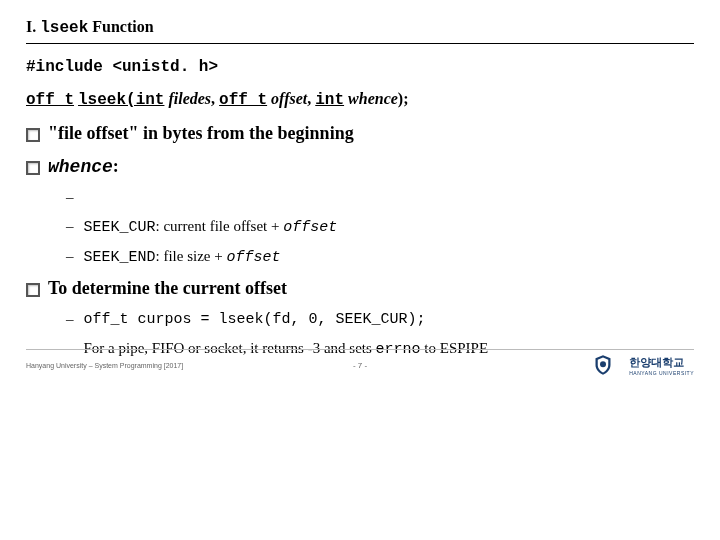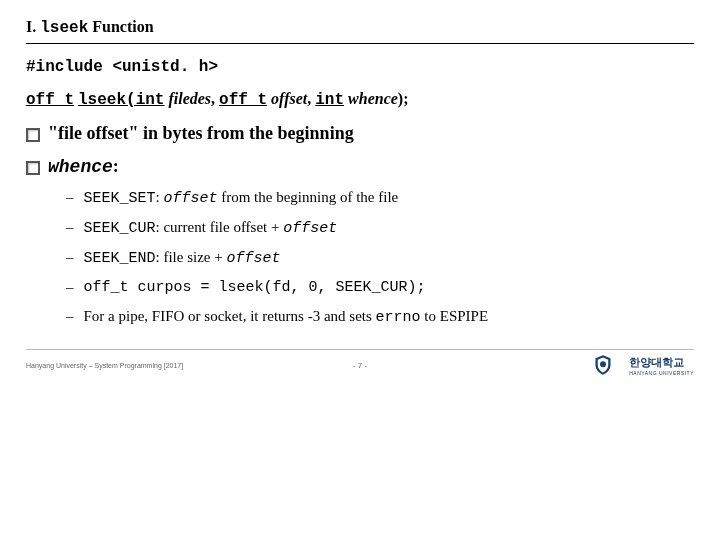--- a/index.html
+++ b/index.html
@@ -59,40 +59,40 @@
 
   <div class="bullet">
     <span class="box"></span>
     <span>
       <span class="mono">whence</span><span>:</span>
     </span>
   </div>
 
   <div class="sub">
     <span class="dash">–</span>
-    <span>
-      <span class="mono">SEEK_SET</span><span>:</span>
-      <span class="ital">offset</span><span> from the beginning of the file</span>
-    </span>
   </div>
 
   <div class="sub">
     <span class="dash">–</span>
     <span>
       <span class="mono">SEEK_CUR</span><span>:</span><span> current file offset + </span><span class="ital">offset</span>
     </span>
   </div>
 
   <div class="sub">
     <span class="dash">–</span>
     <span>
       <span class="mono">SEEK_END</span><span>:</span><span> file size + </span><span class="ital">offset</span>
     </span>
   </div>
 
+  <div class="bullet">
+    <span class="box"></span>
+    <span>To determine the current offset</span>
+  </div>
 
   <div class="sub">
     <span class="dash">–</span>
     <span class="mono">off_t curpos = lseek(fd, 0, SEEK_CUR);</span>
   </div>
 
   <div class="sub">
     <span class="dash">–</span>
     <span>
       <span>For a pipe, FIFO or socket, it returns -3 and sets </span><span class="mono">errno</span><span> to </span><span>ESPIPE</span>

